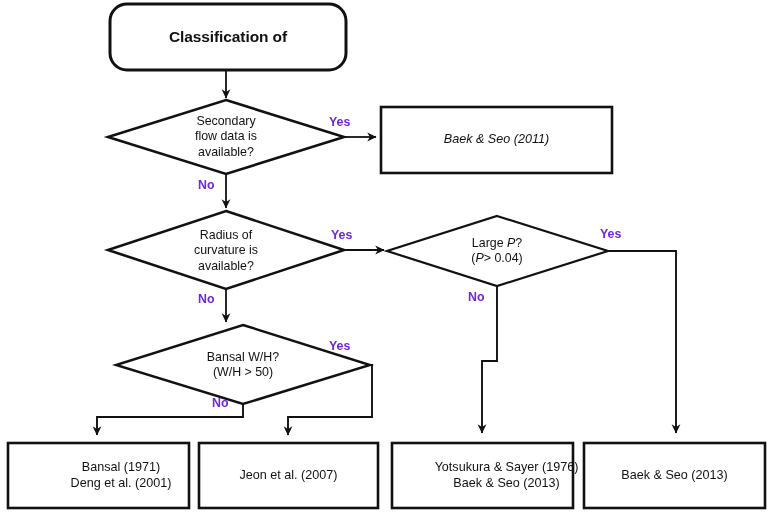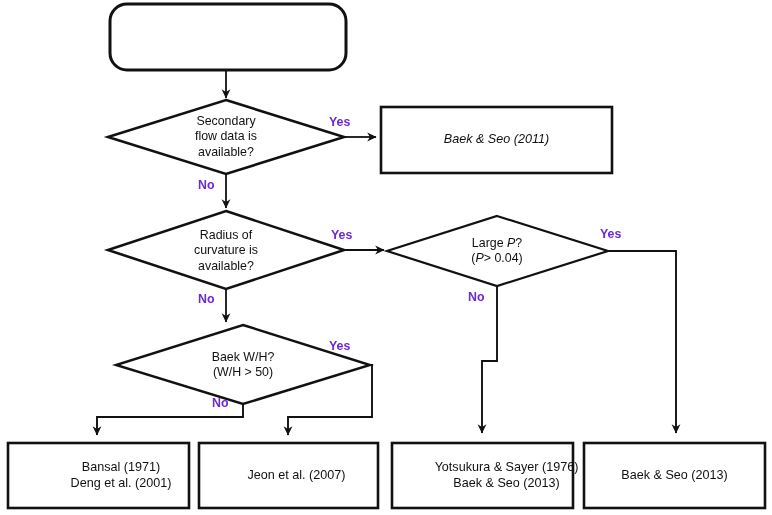--- a/index.html
+++ b/index.html
@@ -105,20 +105,21 @@
 
     <path d="M243,404 L243,417 L97,417 L97,435" fill="none" stroke="#111111" stroke-width="1.9" marker-end="url(#arrowheadThin)"></path>
 
     <rect x="8" y="443" width="181" height="65" fill="#ffffff" stroke="#111111" stroke-width="2.6"></rect>
     <rect x="199" y="443" width="179" height="65" fill="#ffffff" stroke="#111111" stroke-width="2.6"></rect>
     <rect x="392" y="443" width="181" height="65" fill="#ffffff" stroke="#111111" stroke-width="2.6"></rect>
     <rect x="584" y="443" width="181" height="65" fill="#ffffff" stroke="#111111" stroke-width="2.6"></rect>
   </svg>
 
   <div class="node-label start-label" style="left:110px; top:4px; width:236px; height:66px;">
+    <div class="ln">Classification of</div>
   </div>
 
   <div class="node-label decision-label" style="left:146px; top:102px; width:160px; height:70px;">
     <div class="ln">Secondary</div>
     <div class="ln">flow data is</div>
     <div class="ln">available?</div>
   </div>
   <div class="edge-label" style="left:329px; top:115px;">Yes</div>
   <div class="edge-label" style="left:198px; top:178px;">No</div>
 
@@ -135,32 +136,32 @@
   <div class="edge-label" style="left:198px; top:292px;">No</div>
 
   <div class="node-label decision-label" style="left:427px; top:222px; width:140px; height:58px;">
     <div class="ln"><span>Large </span><span class="ital">P</span><span>?</span></div>
     <div class="ln"><span>(</span><span class="ital">P</span><span>&gt; 0.04)</span></div>
   </div>
   <div class="edge-label" style="left:600px; top:227px;">Yes</div>
   <div class="edge-label" style="left:468px; top:290px;">No</div>
 
   <div class="node-label decision-label" style="left:173px; top:336px; width:140px; height:58px;">
-    <div class="ln">Baek W/H?</div>
+    <div class="ln">Bansal W/H?</div>
     <div class="ln">(W/H &gt; 50)</div>
   </div>
   <div class="edge-label" style="left:329px; top:339px;">Yes</div>
   <div class="edge-label" style="left:212px; top:396px;">No</div>
 
   <div class="node-label result-label" style="left:13px; top:443px; width:216px; height:65px;">
     <div class="ln">Bansal (1971)</div>
     <div class="ln">Deng et al. (2001)</div>
   </div>
 
-  <div class="node-label result-label" style="left:199px; top:443px; width:179px; height:65px;margin-left:8px;">
+  <div class="node-label result-label" style="left:199px; top:443px; width:179px; height:65px;">
     <div class="ln">Jeon et al. (2007)</div>
   </div>
 
   <div class="node-label result-label" style="left:392px; top:443px; width:181px; height:65px;padding-left:24px;">
     <div class="ln">Yotsukura &amp; Sayer (1976)</div>
     <div class="ln">Baek &amp; Seo (2013)</div>
   </div>
 
   <div class="node-label result-label" style="left:584px; top:443px; width:181px; height:65px;">
     <div class="ln">Baek &amp; Seo (2013)</div>

